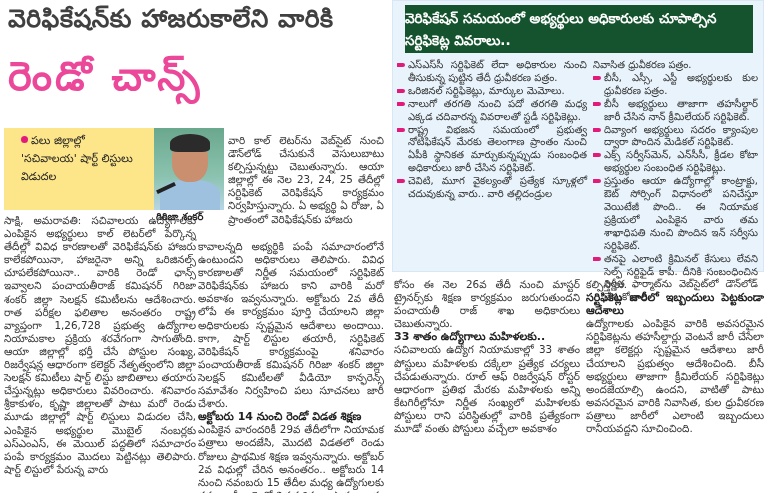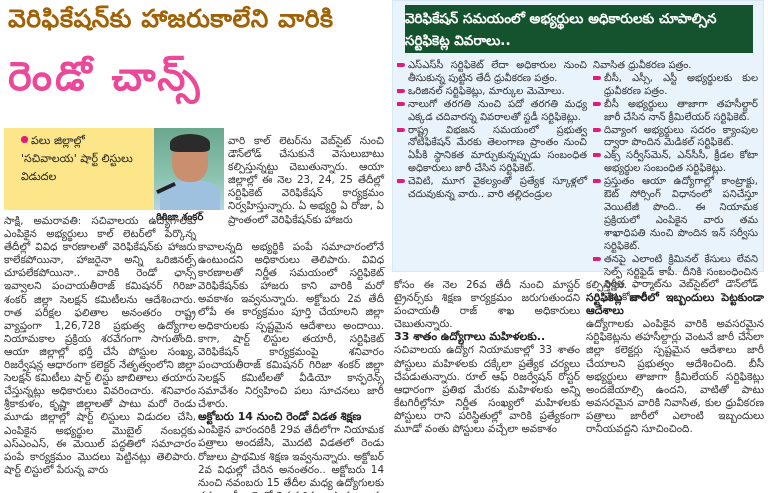--- a/index.html
+++ b/index.html
@@ -3,21 +3,21 @@
 <meta charset="utf-8">
 <style>
   html, body { margin: 0; padding: 0; }
   body {
     width: 768px; height: 493px; overflow: hidden; background: #ffffff;
     font-family: "DejaVu Sans", sans-serif; color: #2a2a2a; position: relative;
   }
   .abs { position: absolute; }
   .kicker {
     left: 8px; top: 4px; width: 380px; font-size: 25px; font-weight: bold;
-    letter-spacing: 0.5px; color: #a16207; white-space: nowrap; overflow: hidden;
+    letter-spacing: 0.5px; color: #404040; white-space: nowrap; overflow: hidden;
   }
   .headline {
     left: 8px; top: 36px; width: 380px; font-size: 40px; font-weight: bold;
     color: #ec4899; white-space: nowrap; letter-spacing: 3px; line-height: 80px; overflow: hidden;
   }
   .highlights {
     left: 4px; top: 128px; width: 150px; height: 82px; background: #fde68a;
     padding: 4px 17px; box-sizing: border-box;
   }
   .hl-item { font-size: 11px; line-height: 18px; color: #222; }

